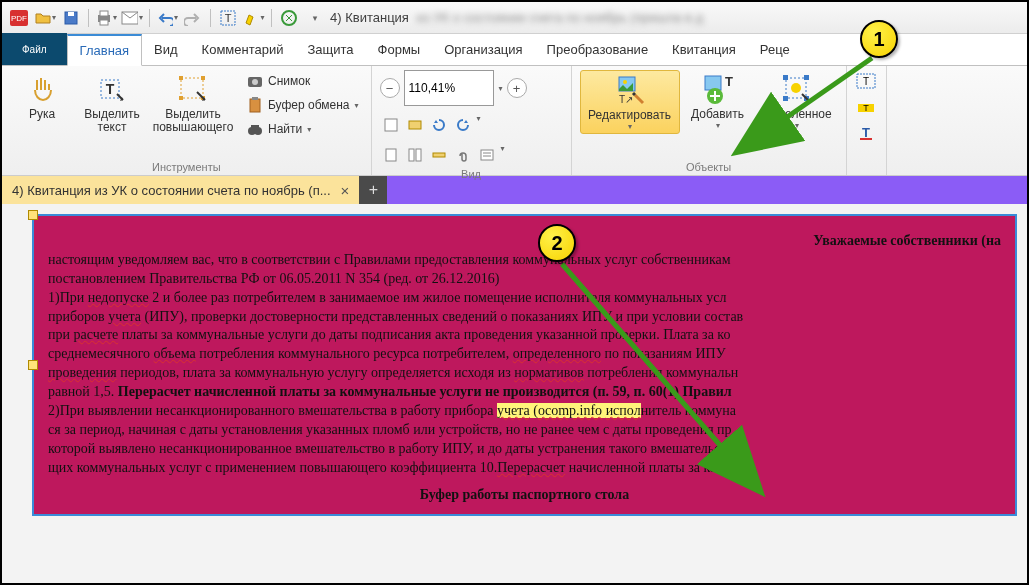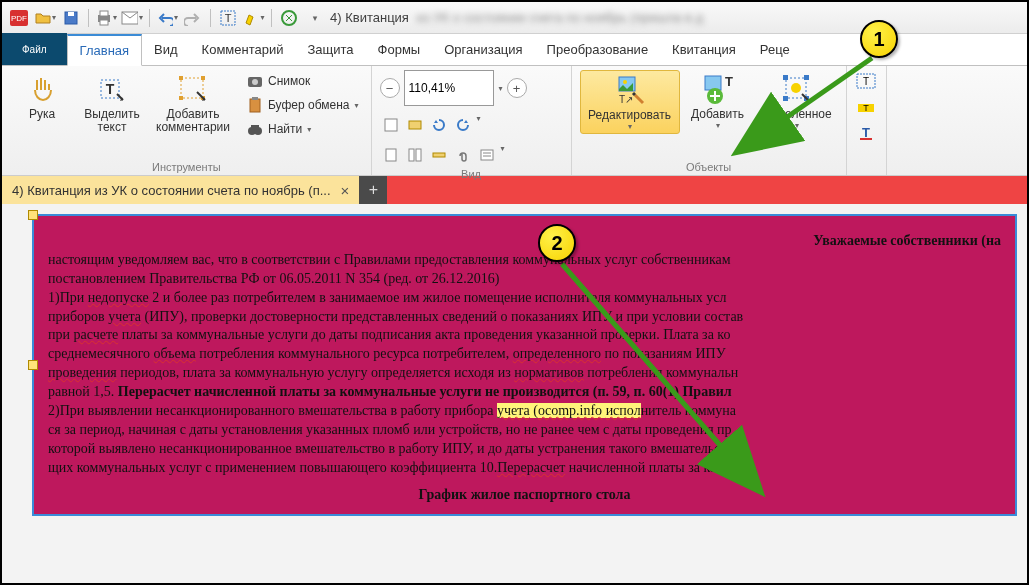--- a/index.html
+++ b/index.html
@@ -35,21 +35,21 @@
 .small-btn .sicon { width: 18px; height: 18px; display: inline-flex; align-items: center; justify-content: center; }
 
 .zoom-row { display: flex; align-items: center; gap: 4px; }
 .zoom-input { width: 90px; height: 36px; font-size: 12px; border: 1px solid #999; padding: 1px 4px; background: #fff; }
 .zoom-btn { width: 20px; height: 20px; border: 1px solid #aaa; border-radius: 10px; display: flex; align-items: center; justify-content: center; cursor: pointer; background: #fff; font-size: 13px; color: #555; }
 
 .icon-row { display: flex; gap: 2px; margin-top: 4px; }
 .tiny { width: 22px; height: 22px; border: 1px solid transparent; display: flex; align-items: center; justify-content: center; cursor: pointer; border-radius: 2px; }
 
 
-.doc-tabs { display: flex; align-items: stretch; height: 28px; background: #ef4444; }
+.doc-tabs { display: flex; align-items: stretch; height: 28px; background: #8b5cf6; }
 .doc-tab { background: #fbe39b; display: flex; align-items: center; padding: 0 10px; font-size: 13px; color: #333; max-width: 460px; gap: 10px; }
 .doc-tab .doc-title { overflow: hidden; text-overflow: ellipsis; white-space: nowrap; flex: 1; }
 .doc-close { cursor: pointer; color: #555; font-size: 15px; }
 .doc-add { width: 28px; display: flex; align-items: center; justify-content: center; color: #ddd; font-size: 16px; cursor: pointer; background: #4a4a4a; }
 
 
 .doc-area { position: relative; background: #f3f3f3; height: calc(585px - 4px - 32px - 32px - 110px - 28px); overflow: hidden; padding: 10px 10px 0 30px; }
 .page { background: #be185d; border: 2px solid #3a8bd8; position: relative; padding: 16px 14px 10px 14px; font-size: 14px; line-height: 1.35; color: #111; font-family: "Times New Roman", serif; }
 .page .handle { position: absolute; width: 10px; height: 10px; background: #ffe27a; border: 1px solid #b08a00; }
 .h-tl { top: -6px; left: -6px; }
@@ -189,21 +189,21 @@
             <svg width="32" height="30">
               <rect x="4" y="4" width="22" height="20" fill="none" stroke="#e0a030" stroke-dasharray="2 2"></rect>
               <rect x="2" y="2" width="4" height="4" fill="#e0a030"></rect>
               <rect x="24" y="2" width="4" height="4" fill="#e0a030"></rect>
               <rect x="2" y="22" width="4" height="4" fill="#e0a030"></rect>
               <rect x="24" y="22" width="4" height="4" fill="#e0a030"></rect>
               <path d="M20 18l8 8" stroke="#333" stroke-width="2"></path>
               <path d="M25 27l3-1-1-3z" fill="#333"></path>
             </svg>
           </div>
-        <div class="blabel">Добавить комментарии</div>
+        <div class="blabel">Выделить повышающего</div>
       </div>
       <div class="col-btns">
         <div class="small-btn">
             <span class="sicon">
               <svg width="16" height="14">
                 <rect x="1" y="3" width="14" height="10" rx="2" fill="#666"></rect>
                 <circle cx="8" cy="8" r="3" fill="#ccc"></circle>
               </svg>
             </span>
             <span>Снимок</span>
@@ -396,21 +396,21 @@
     <div><span>приборов </span><span class="rs">учета</span><span> (ИПУ), проверки достоверности представленных сведений о показаниях ИПУ и при условии состав</span></div>
     <div><span>при </span><span class="rs">расчете</span><span> платы за коммунальные услуги до даты подписания акта проведения указанной проверки. Плата за ко</span></div>
     <div><span>среднемесячного </span><span class="rs">объема</span><span> потребления коммунального ресурса потребителем, </span><span class="rs">определенного</span><span> по показаниям ИПУ </span></div>
     <div><span class="rs">проведения</span><span> периодов, плата за коммунальную услугу определяется исходя из </span><span class="rs">нормативов</span><span> потребления коммунальн</span></div>
     <div><span>равной 1,5. </span><span class="bold">Перерасчет начисленной платы за коммунальные услуги не производится (п. 59, п. 60(1) Правил</span></div>
     <div><span>2)При выявлении несанкционированного вмешательства в работу прибора </span><span class="hl rs">учета</span><span class="hl"> (</span><span class="hl rs">ocomp.info</span><span class="hl"> </span><span class="hl rs">испол</span><span>нитель коммуна</span></div>
     <div><span>ся за период, начиная с даты установления указанных пломб или устройств, но не ранее чем с даты проведения пр</span></div>
     <div><span>которой выявлено несанкционированное вмешательство в работу ИПУ, и до даты устранения такого вмешательств</span></div>
     <div><span>щих коммунальных услуг с применением повышающего коэффициента 10.</span><span class="rs">Перерасчет</span><span> начисленной платы за комм</span></div>
 
-    <div class="head2">График жилое паспортного стола</div>
+    <div class="head2">Буфер работы паспортного стола</div>
   </div>
 </div>
 
 <div class="callout" style="top:18px; left:858px;">1</div>
 <svg class="arrow-svg" style="top:50px; left:760px;" width="140" height="110">
   <defs>
       <marker id="ah1" markerWidth="14" markerHeight="12" refX="2" refY="6" orient="auto">
         <path d="M0 0L14 6L0 12z" fill="#3a9a1a"></path>
       </marker>
     </defs>

